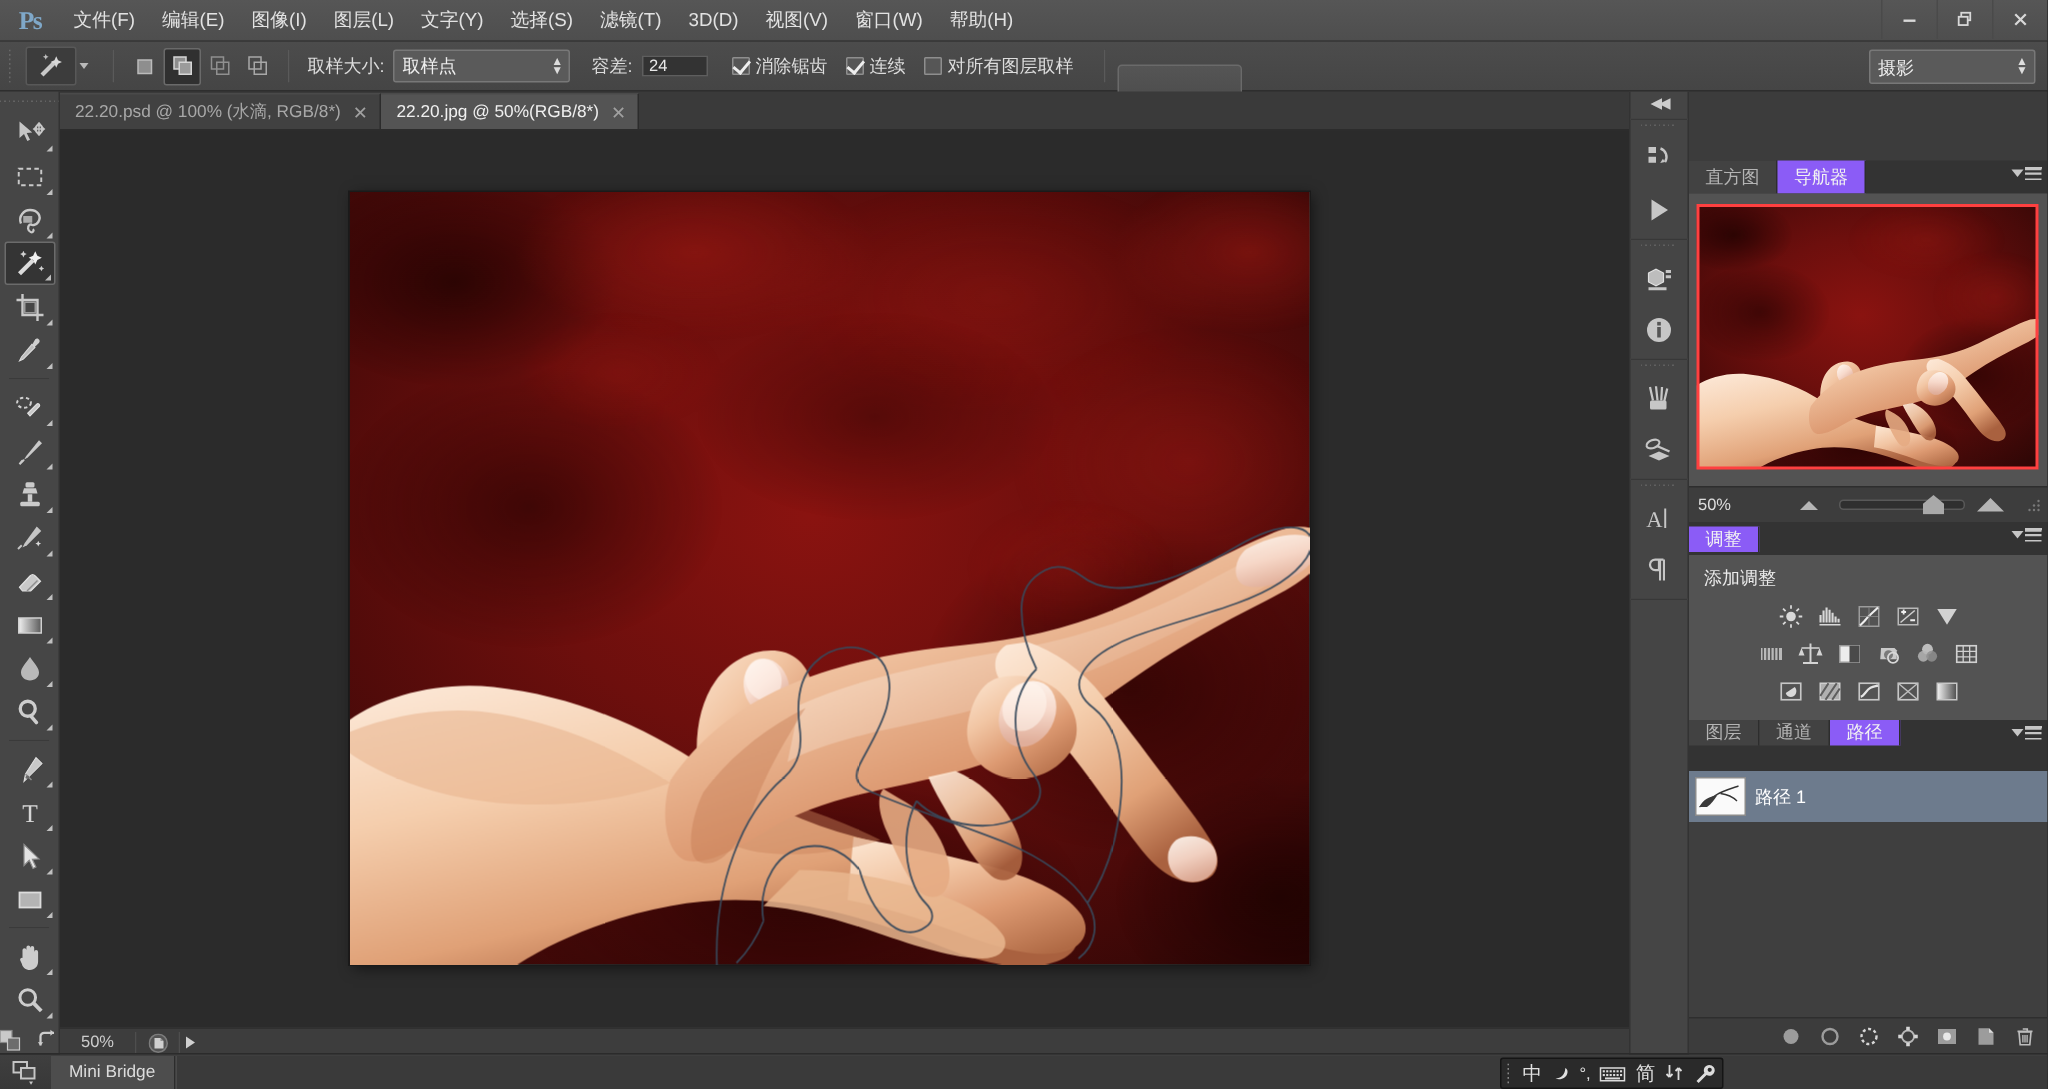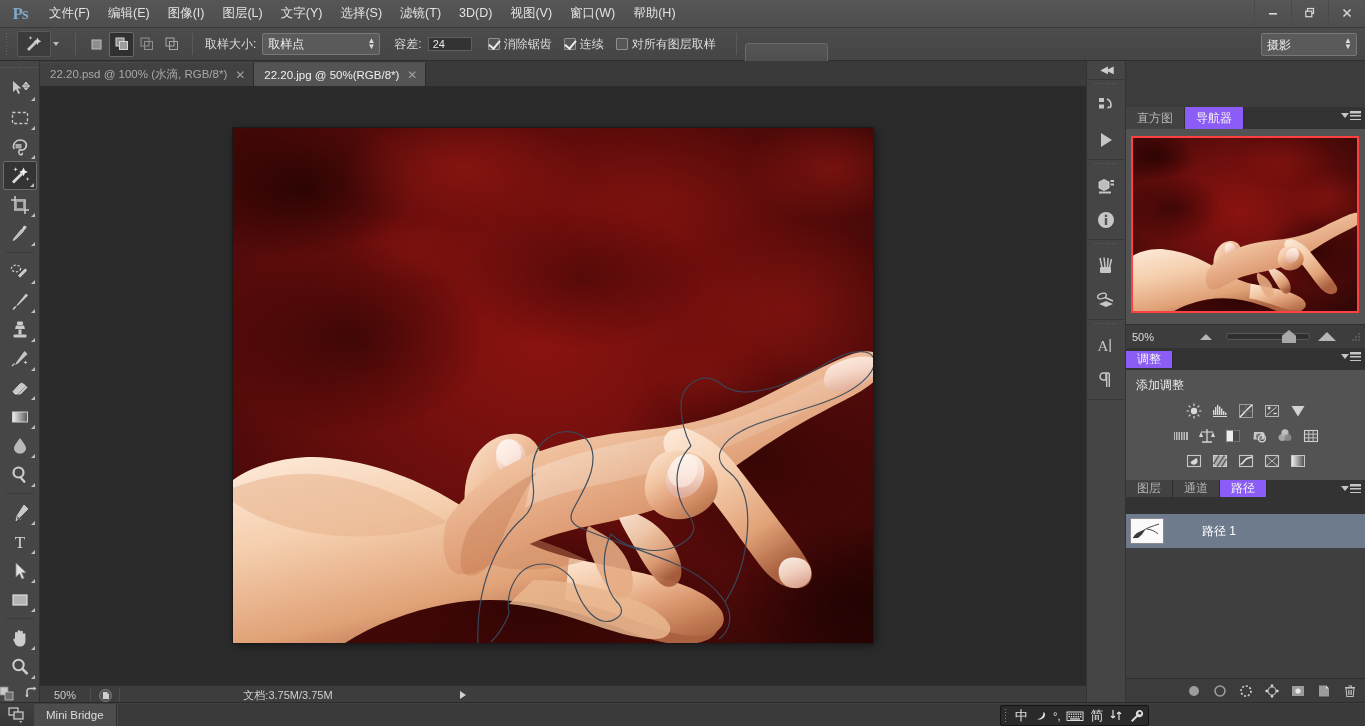--- a/index.html
+++ b/index.html
@@ -46,21 +46,21 @@
   input.opt-input{ width:44px; height:14px; background:#333; color:#e8e8e8; border:1px solid #5e5e5e;
     font-size:11px; padding:0 4px; font-family:"Liberation Sans",sans-serif; }
   .cb{ display:flex; align-items:center; margin-right:12px; font-size:12px; color:#ddd; white-space:nowrap;}
   .cbbox{ width:12px;height:12px;border:1px solid #8e8e8e; background:#565656; margin-right:4px;
     position:relative; border-radius:1px;}
   .cbbox.on::after{ content:""; position:absolute; left:2px; top:-1px; width:5px;height:9px;
     border:solid #eee; border-width:0 2px 2px 0; transform:rotate(40deg); }
   .btn-refine{ height:22px; padding:15px 10px; background:linear-gradient(#555,#4a4a4a);
     border:1px solid #6a6a6a; border-radius:3px; font-size:12px; color:#8e8e8e;margin-top:29px; }
   #ws-select{ position:absolute; right:8px; top:5px; }
-  #ws-select select{ width:96px; height:23px; }
+  #ws-select select{ width:111px; height:23px; }
 
   
   #tabbar{ position:absolute; left:40px; top:61px; width:1046px; height:26px;
     background:#3a3a3a; display:flex; align-items:flex-end; border-bottom:1px solid #2c2c2c;}
   .doctab{ height:24px; display:flex; align-items:center; padding:0 8px 0 10px;
     font-size:11.5px; color:#a8a8a8; background:#414141; border-right:1px solid #2c2c2c;
     border-top:1px solid #4a4a4a; }
   .doctab.active{ background:#545454; color:#f0f0f0; }
   .doctab .x{ margin-left:8px; font-size:12px; color:#a0a0a0; }
 
@@ -133,21 +133,21 @@
     border-right:6px solid transparent;border-bottom:6px solid #b5b5b5; }
   .mtn-l{ position:absolute; right:14px; width:0;height:0;border-left:9px solid transparent;
     border-right:9px solid transparent;border-bottom:9px solid #b5b5b5;}
   #adj-head{ height:22px; background:#333; display:flex; align-items:center; position:relative;}
   #adj-body{ background:#535353; height:110px; padding:7px 0 0 10px; }
   #adj-title{ font-size:12px; color:#ebebeb; margin-bottom:7px;}
   .adj-row{ display:flex; justify-content:center; gap:6px; margin-bottom:5px; padding-right:10px;}
   .adj-ico{ width:20px;height:20px; display:flex;align-items:center;justify-content:center;}
   #layers-head{ height:34px; background:#333; display:flex; align-items:flex-start; position:relative;}
   #layers-body{ background:#3f3f3f; height:201px; }
-  .path-row{ height:34px; display:flex; align-items:center; background:#6d7b8d;gap:32px; }
+  .path-row{ height:34px; display:flex; align-items:center; background:#6d7b8d; }
   .path-thumb{ width:34px;height:26px; margin:0 6px 0 4px; background:#e9e9e9;
     border:1px solid #8b8b8b; overflow:hidden; }
   .path-name{ font-size:12px; color:#fff; }
   #panel-footer{ position:absolute; bottom:0; left:0; width:239px; height:24px;
     background:#3c3c3c; border-top:1px solid #2e2e2e; display:flex; align-items:center;
     justify-content:flex-end; gap:11px; padding-right:8px;}
   .pf-btn{ width:15px;height:15px; display:flex;align-items:center;justify-content:center;}
 
   
   #taskbar{ position:absolute; left:0; top:702px; width:1365px; height:24px;
@@ -622,21 +622,20 @@
   <div class="sb-zoom">50%</div>
   <div class="sb-sep"></div>
   <div style="width:28px;display:flex;align-items:center;justify-content:center">
     <svg width="13" height="13" viewBox="0 0 13 13">
       <circle cx="6.5" cy="6.5" r="6" fill="#545454" stroke="#7c7c7c"></circle>
       <path d="M4 3 h4 l2 2 v5 h-6 Z" fill="#cfcfcf"></path>
       <path d="M8 3 v2 h2" fill="#8e8e8e"></path>
     </svg>
   </div>
   <div class="sb-sep"></div>
-  <div class="sb-doc" style="flex:1;text-align:center">文档:3.75M/3.75M</div>
   <div class="sb-arrow" style="margin-right:620px"></div>
 </div>
 
 <div id="dockstrip">
   <div id="collapse-btn">◀◀</div>
   <div class="dk-div"></div>
   <div class="dgrip"></div>
   <div class="dk">
     <svg width="22" height="22" viewBox="0 0 22 22">
       <rect x="4" y="3" width="5" height="4" fill="#c6c6c6"></rect>

